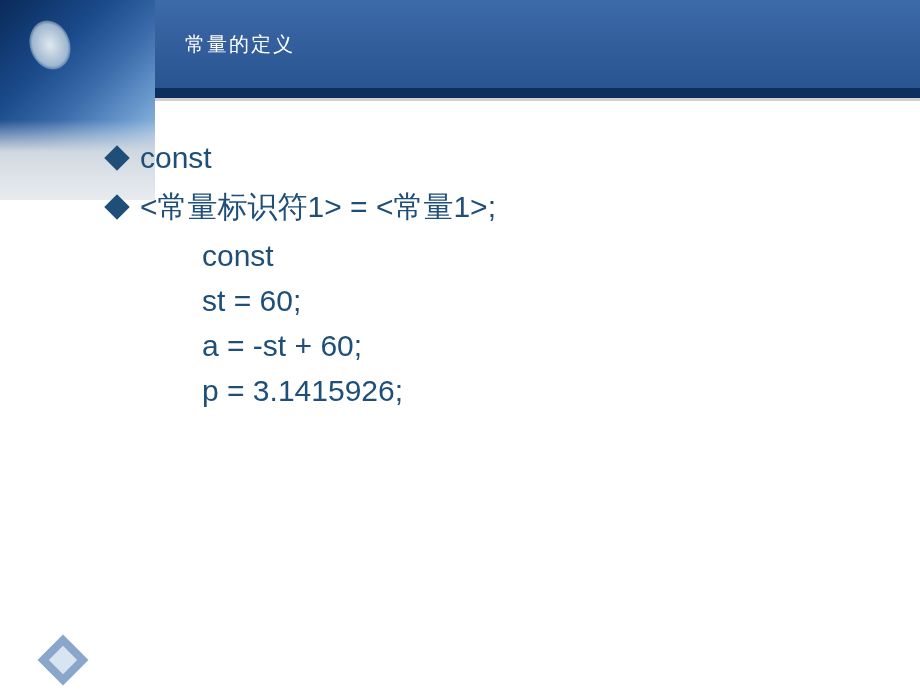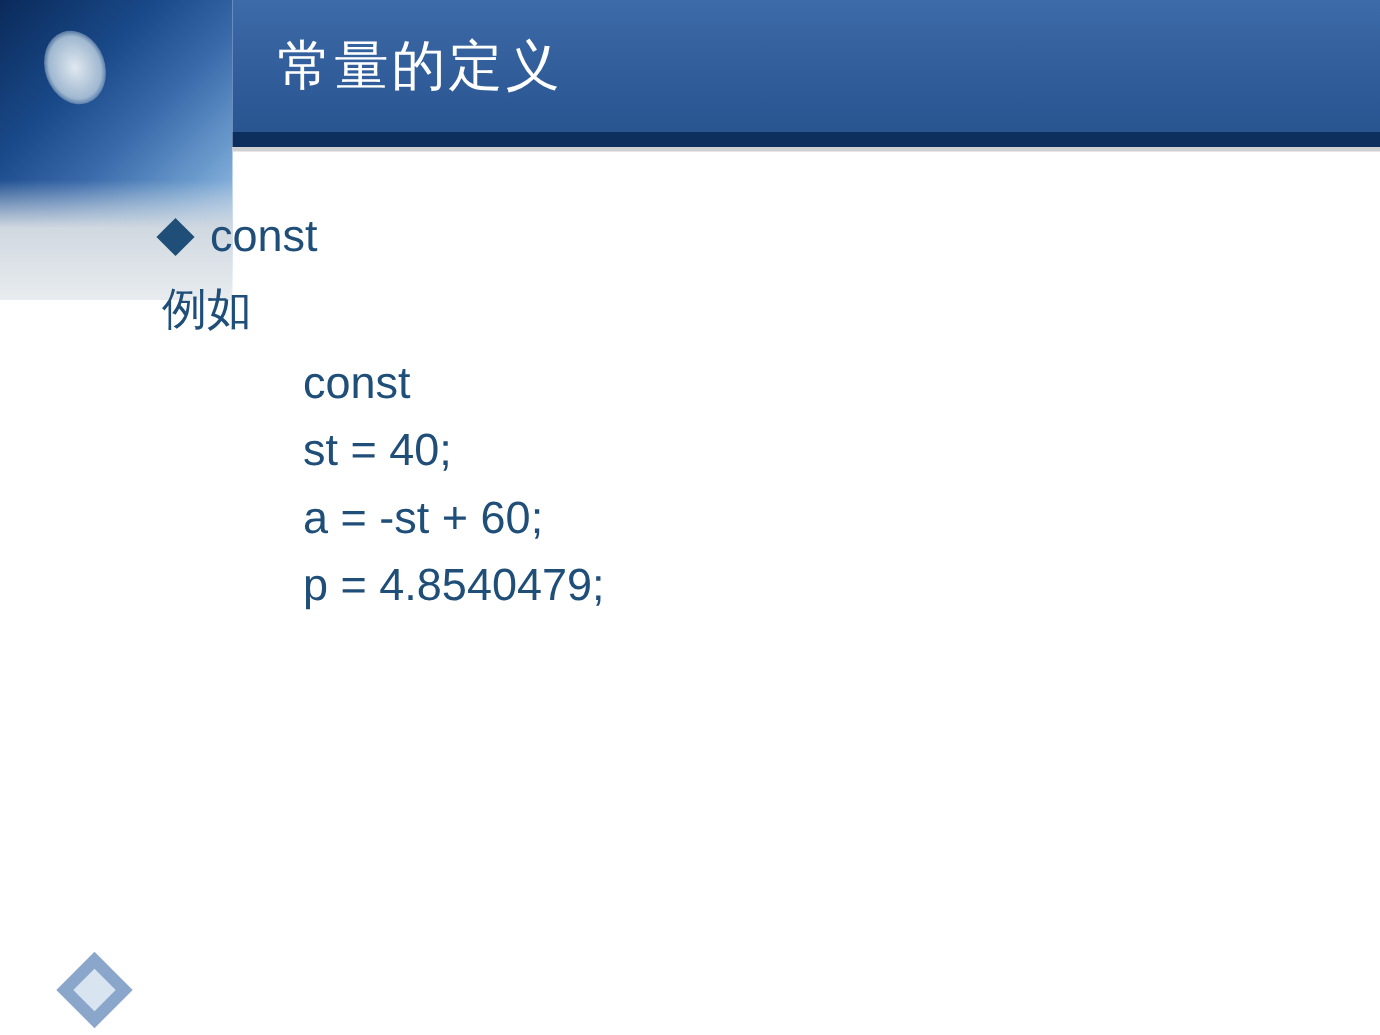--- a/index.html
+++ b/index.html
@@ -55,21 +55,21 @@
       top: 0;
       right: 0;
       height: 88px;
       background: linear-gradient(to bottom, #3d6aa8 0%, #285490 100%);
       display: flex;
       align-items: center;
       padding-left: 30px;
     }
     .title {
       color: #ffffff;
-      font-size: 36px;
+      font-size: 20px;
       font-weight: normal;
       letter-spacing: 2px;
     }
     .header-band {
       position: absolute;
       left: 155px;
       top: 88px;
       right: 0;
       height: 10px;
       background: #0d2f5e;
@@ -158,26 +158,29 @@
   <div class="header-row">
     <div class="title">常量的定义</div>
   </div>
   <div class="header-band"></div>
 
   <div class="content">
     <div class="bullet-line">
       <div class="diamond-bullet"></div>
       <span class="bullet-text">const</span>
     </div>
-    <div class="example-label">例如</div>
+    <div class="bullet-line">
+      <div class="diamond-bullet"></div>
+      <span class="bullet-text">&lt;常量标识符1&gt; = &lt;常量1&gt;;</span>
+    </div>
     <div class="code-block">
       <div class="code-line">const</div>
-      <div class="code-line">st = 40;</div>
+      <div class="code-line">st = 60;</div>
       <div class="code-line">a = -st + 60;</div>
-      <div class="code-line">p = 4.8540479;</div>
+      <div class="code-line">p = 3.1415926;</div>
     </div>
   </div>
 
   <div class="footer-diamond">
     <div class="outer-diamond"></div>
     <div class="inner-diamond"></div>
   </div>
 </div>
 
 </body></html>

